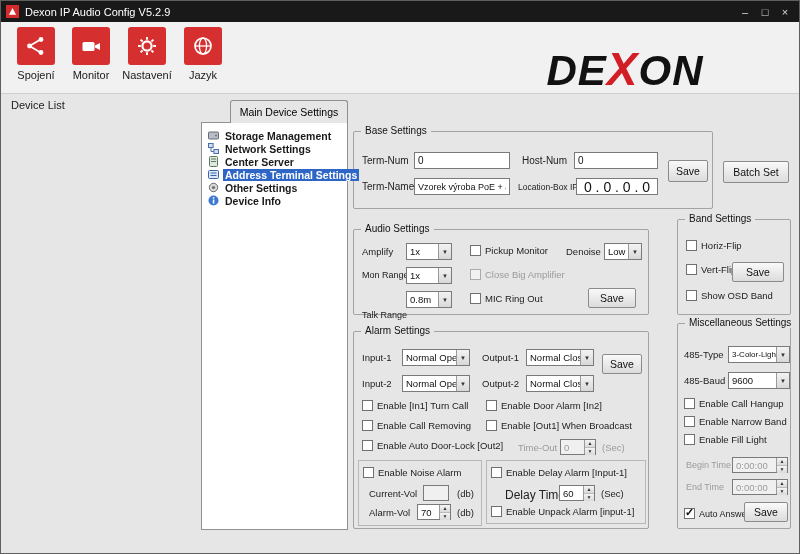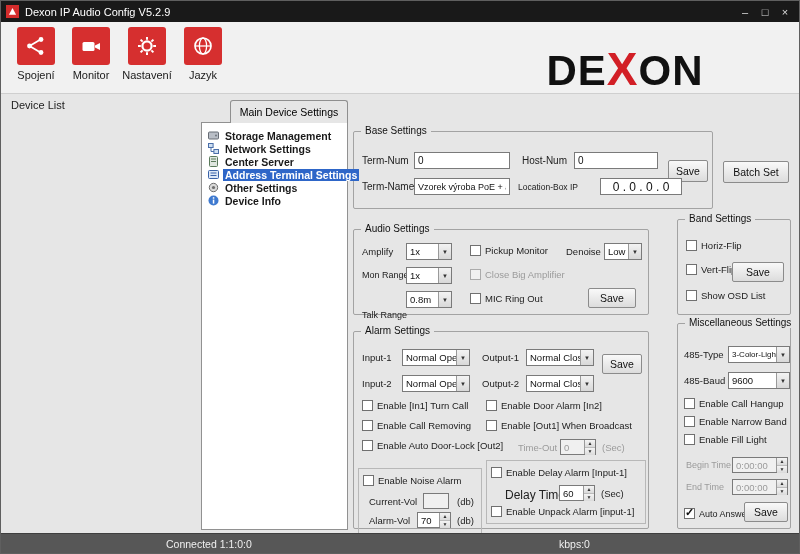--- a/index.html
+++ b/index.html
@@ -12,21 +12,21 @@
   .appicon { width:13px; height:13px; background:#d42c2c; margin-left:5px; display:flex; align-items:center; justify-content:center; flex:none; }
   .title-text { color:#fff; font-size:11px; margin-left:6px; white-space:nowrap; }
   .winbtns { position:absolute; right:4px; top:0; height:21px; display:flex; }
   .winbtn { width:20px; height:21px; color:#ddd; font-size:11px; display:flex; align-items:center; justify-content:center; cursor:default; }
 
   
   .toolbar { position:absolute; left:0; top:21px; width:100%; height:72px; background:#f1f1f1; border-bottom:1px solid #cfcfcf; }
   .tbtn { position:absolute; top:5px; width:54px; text-align:center; }
   .tbtn .sq { width:38px; height:38px; margin:0 auto; background:#d62f2f; border-radius:3px; display:flex; align-items:center; justify-content:center; }
   .tbtn .tlbl { display:block; font-size:11px; color:#1a1a1a; margin-top:4px; white-space:nowrap; }
-  .logo { position:absolute; left:536px; top:22px; width:176px; height:50px; text-align:center; line-height:50px; font-weight:bold; letter-spacing:1px; white-space:nowrap; }
+  .logo { position:absolute; left:536px; top:22px; width:176px; height:50px; text-align:center; line-height:50px; font-weight:bold; letter-spacing:1px; white-space:nowrap;font-style:italic; }
   .logo .blk { font-size:42px; color:#111; }
   .logo .red { font-size:46px; color:#d21f26; }
 
   
   .panel { position:absolute; background:#fff; border:1px solid #919191; }
   .section-label { position:absolute; font-size:11px; color:#222; white-space:nowrap; }
 
   .tab { position:absolute; left:229px; top:99px; width:118px; height:23px; background:#e6e6e6; border:1px solid #8f8f8f; border-bottom:none; border-radius:3px 3px 0 0; font-size:10.5px; display:flex; align-items:center; justify-content:center; z-index:3; }
 
   .tree-row { position:absolute; left:6px; display:flex; align-items:center; gap:4px; height:13px; font-size:10.5px; color:#1a1a1a; white-space:nowrap; }
@@ -38,21 +38,21 @@
 
   
   .grp { position:absolute; border:1px solid #a3a3a3; border-radius:2px; }
   .gt { position:absolute; top:-7px; left:7px; background:#e6e6e6; padding:0 4px; font-size:10px; color:#111; white-space:nowrap; }
 
   .lbl { position:absolute; font-size:10px; color:#222; white-space:nowrap; }
   .lbl.dis { color:#9b9b9b; }
 
   .txt { position:absolute; background:#fff; border:1px solid #7a7a7a; font-size:10px; padding:0 3px; font-family:inherit; color:#111; height:17px; }
 
-  .ipbox { position:absolute; background:#fff; border:1px solid #7a7a7a; height:17px; font-size:12px; display:flex; align-items:center; justify-content:center; color:#111;margin-left:24px; }
+  .ipbox { position:absolute; background:#fff; border:1px solid #7a7a7a; height:17px; font-size:14px; display:flex; align-items:center; justify-content:center; color:#111; }
 
   .btn { position:absolute; background:linear-gradient(#f9f9f9,#dcdcdc); border:1px solid #8b8b8b; border-radius:2px; font-size:10.5px; font-family:inherit; color:#111; cursor:default; }
 
   .dd { position:absolute; height:17px; background:#fff; border:1px solid #7a7a7a; display:flex; align-items:center; }
   .ddv { flex:1; font-size:9.5px; padding-left:3px; white-space:nowrap; overflow:hidden; color:#111; }
   .dda { width:13px; height:100%; background:linear-gradient(#f3f3f3,#d8d8d8); border-left:1px solid #9a9a9a; font-size:6px; display:flex; align-items:center; justify-content:center; color:#333; flex:none; }
 
   .cb { position:absolute; display:flex; align-items:center; gap:4px; font-size:9.5px; color:#222; white-space:nowrap; }
   .cbx { width:11px; height:11px; background:#fff; border:1px solid #707070; flex:none; position:relative; }
   .cbx.on::after { content:"✓"; position:absolute; left:0; top:-3px; font-size:11px; font-weight:bold; color:#111; }
@@ -256,21 +256,21 @@
         <span class="cbx"></span>
         <span>Horiz-Flip</span>
       </div>
     <div class="cb" style="left:8px; top:44px">
         <span class="cbx"></span>
         <span>Vert-Flip</span>
       </div>
     <button class="btn" style="left:54px; top:42px; width:52px; height:20px">Save</button>
     <div class="cb" style="left:8px; top:70px">
         <span class="cbx"></span>
-        <span>Show OSD List</span>
+        <span>Show OSD Band</span>
       </div>
   </div>
 
   <div class="grp" style="left:352px; top:330px; width:296px; height:198px">
     <span class="gt">Alarm Settings</span>
     <span class="lbl" style="left:8px; top:20px; font-size:9.5px">Input-1</span>
     <div class="dd" style="left:48px; top:17px; width:68px">
         <span class="ddv">Normal Open</span>
         <span class="dda">▼</span>
       </div>
@@ -314,21 +314,21 @@
     <span class="lbl dis" style="left:164px; top:110px; font-size:9.5px">Time-Out</span>
     <div class="spin dis" style="left:206px; top:107px; width:36px">
         <span class="spv">0</span>
         <span class="sparr">
           <i>▲</i>
           <i>▼</i>
         </span>
       </div>
     <span class="lbl dis" style="left:248px; top:110px; font-size:9.5px">(Sec)</span>
 
-    <div class="subbox" style="left:4px; top:136px; width:124px; height:66px">
+    <div class="subbox" style="left:4px; top:128px; width:124px; height:66px">
       <div class="cb" style="left:4px; top:6px">
           <span class="cbx"></span>
           <span>Enable Noise Alarm</span>
         </div>
       <span class="lbl" style="left:10px; top:27px; font-size:9.5px">Current-Vol</span>
       <div class="spin dis" style="left:64px; top:24px; width:26px">
           <span class="spv"></span>
         </div>
       <span class="lbl" style="left:98px; top:27px; font-size:9.5px">(db)</span>
       <span class="lbl" style="left:10px; top:46px; font-size:9.5px">Alarm-Vol</span>
@@ -403,18 +403,14 @@
           <i>▼</i>
         </span>
       </div>
     <div class="cb" style="left:6px; top:184px">
         <span class="cbx on"></span>
         <span style="font-size:9px">Auto Answer</span>
       </div>
     <button class="btn" style="left:66px; top:178px; width:44px; height:20px">Save</button>
   </div>
 
-  <div class="statusbar">
-    <span style="left:165px">Connected   1:1:0:0</span>
-    <span style="left:558px">kbps:0</span>
-  </div>
 
 </div>
 
 </body></html>

